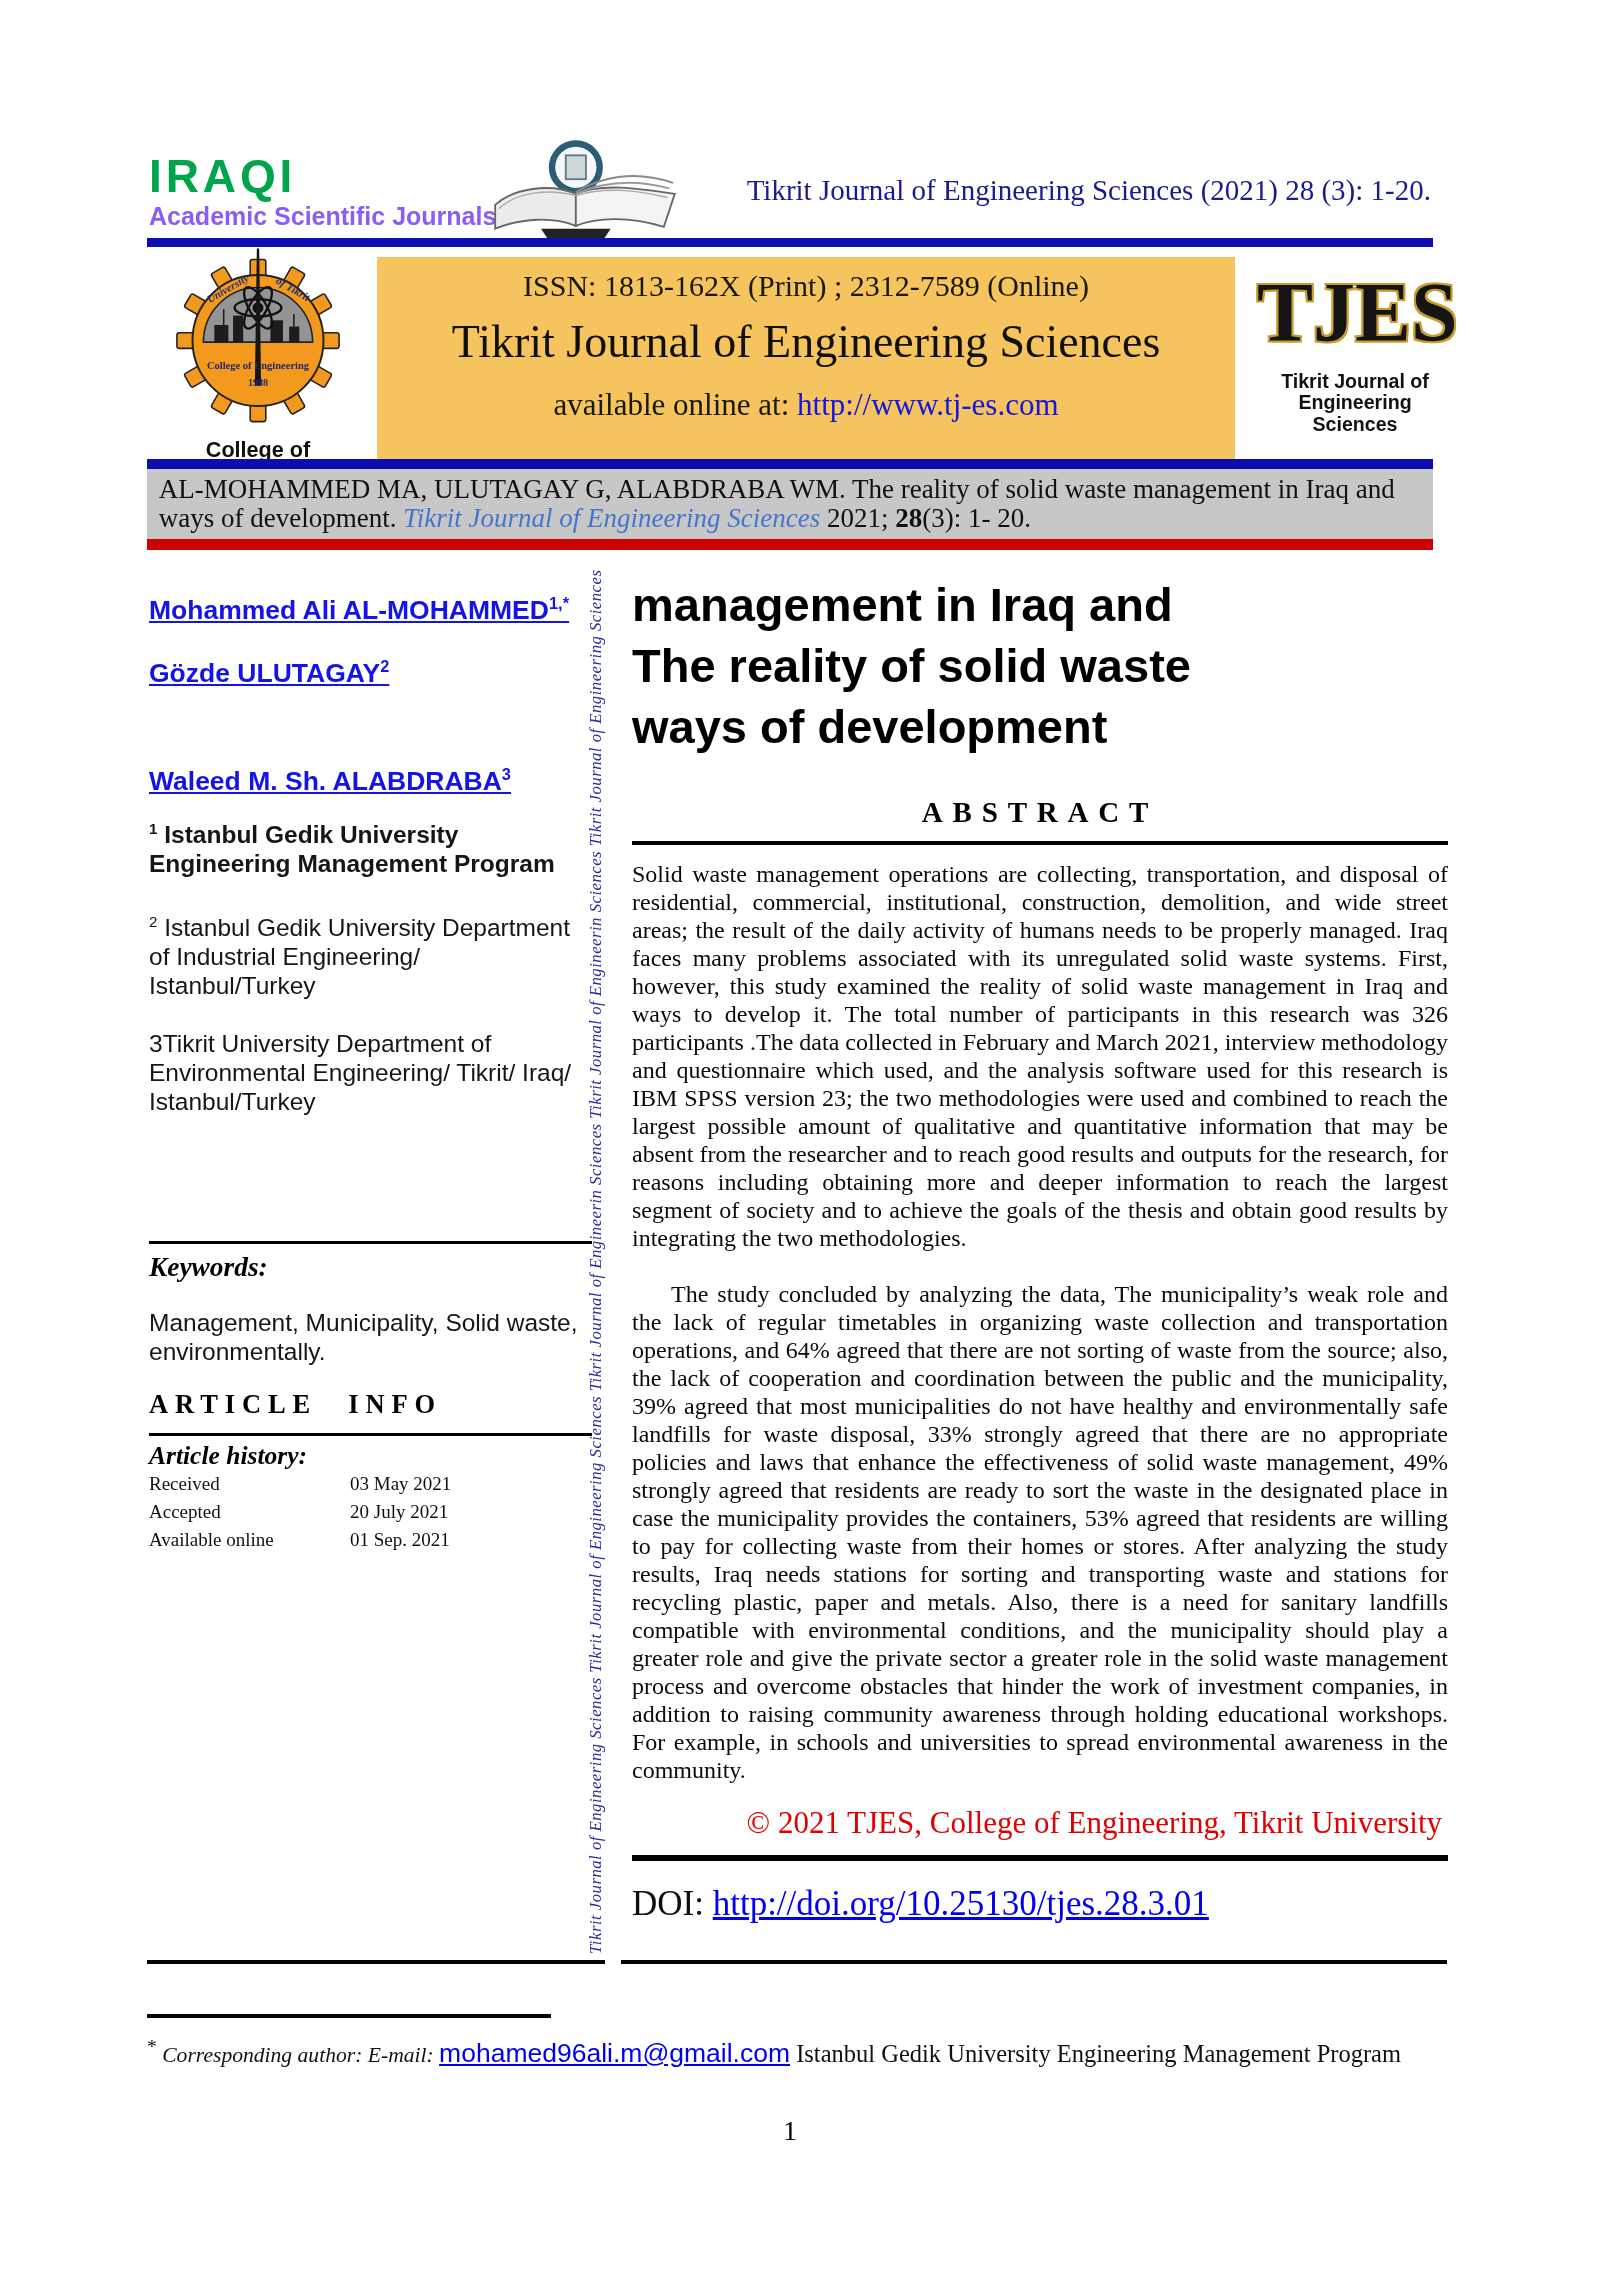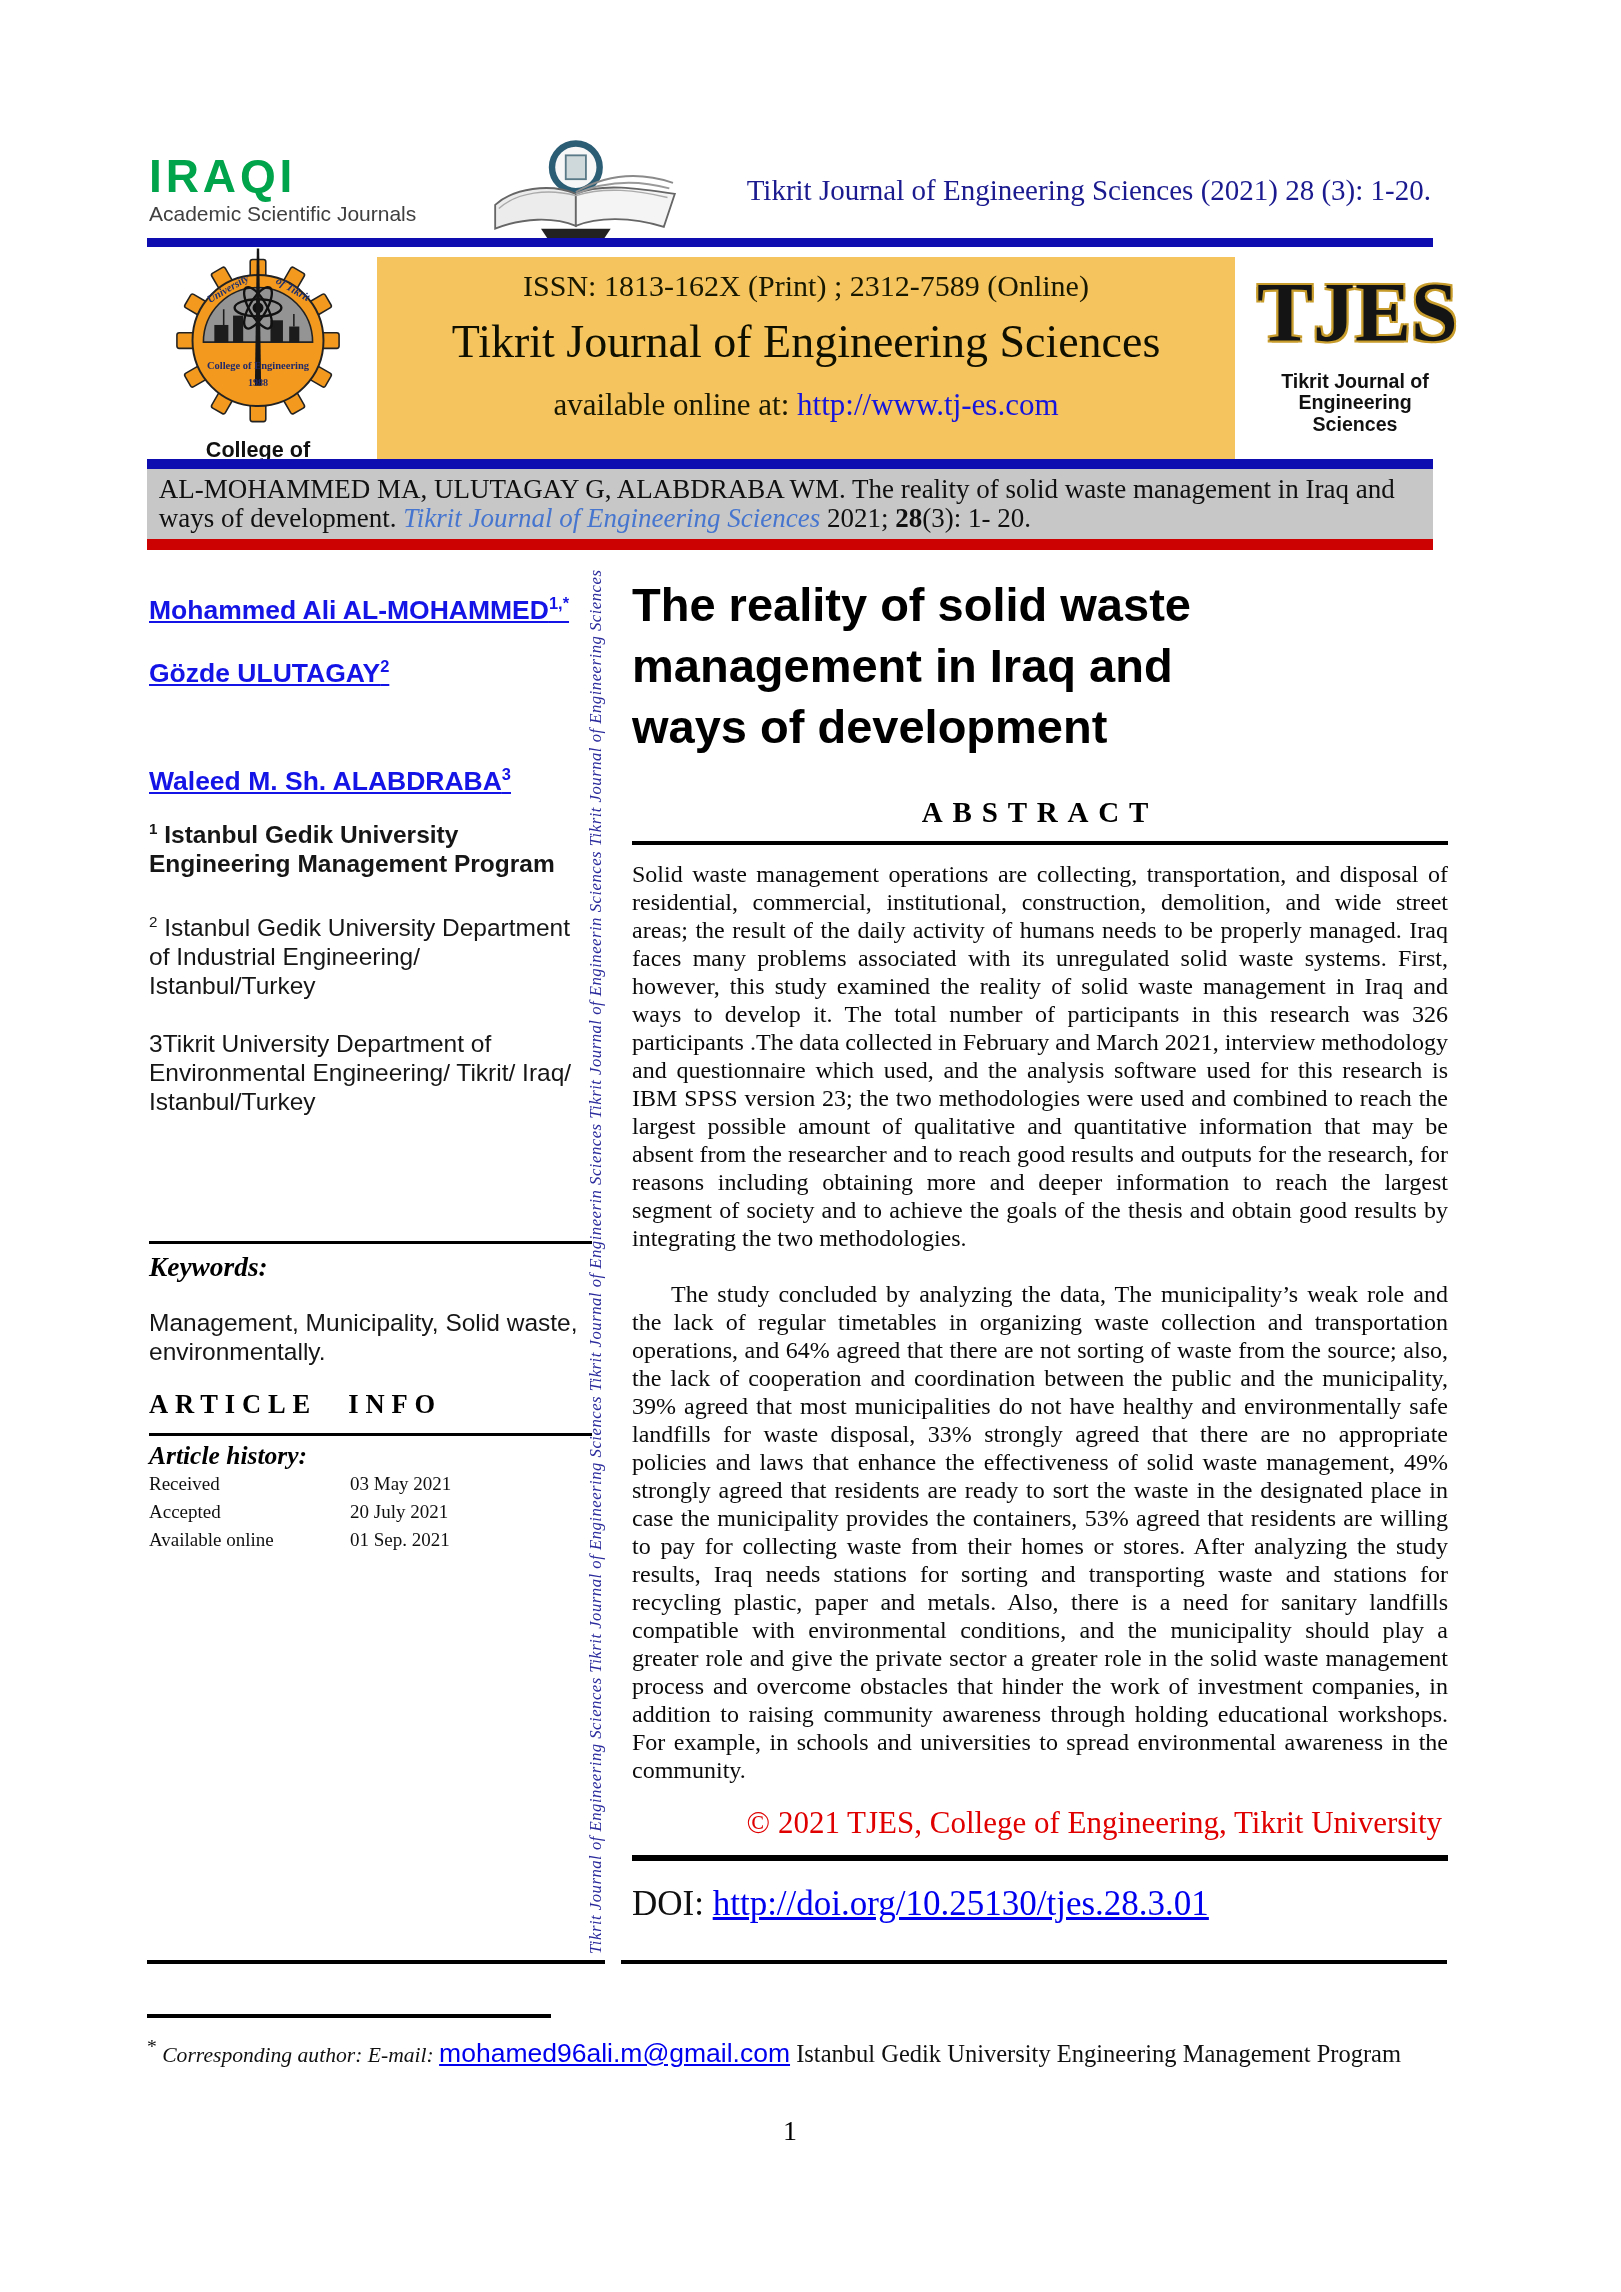--- a/index.html
+++ b/index.html
@@ -3,22 +3,22 @@
 <meta charset="utf-8">
 <style>
   html,body { margin:0; padding:0; background:#ffffff; }
   .page { position:relative; width:1621px; height:2163px; background:#ffffff; overflow:hidden;
           font-family:"Liberation Serif", serif; color:#111; }
 
   
   .hdr-iraqi { position:absolute; left:149px; top:153px; }
   .iraqi-word { font-family:"Liberation Sans", sans-serif; font-weight:800; font-size:46px;
                 color:#00A44A; letter-spacing:3.9px; line-height:1; }
-  .iraqi-sub  { font-family:"Liberation Sans", sans-serif; font-weight:400; font-size:21px;
-                color:#404040; margin-top:2.9px; }
+  .iraqi-sub  { font-family:"Liberation Sans", sans-serif; font-weight:700; font-size:25px;
+                color:#8b5cf6; margin-top:2.9px; }
   .hdr-book { position:absolute; left:482px; top:137px; width:206px; height:110px; }
   .hdr-cite { position:absolute; right:190px; top:174px; font-size:29px; color:#1B1B8F; }
 
   .rule-blue1 { position:absolute; left:147px; top:238px; width:1286px; height:8.8px; background:#0E0EB0; }
 
   
   .college { position:absolute; left:153px; top:247px; width:210px; text-align:center; }
   .college-label { font-family:"Liberation Sans", sans-serif; font-weight:800; font-size:21.6px;
                    color:#101010; margin-top:2px; }
   .banner-box { position:absolute; left:377px; top:257px; width:858px; height:202px;
@@ -230,22 +230,22 @@
       <span class="hl">Available online</span>
       <span>01 Sep. 2021</span>
     </div>
   </div>
 
   <div class="vstrip">
     <div class="vtext">Tikrit Journal of Engineering Sciences   Tikrit Journal of Engineering Sciences   Tikrit Journal of Engineerin Sciences   Tikrit Journal of Engineerin Sciences   Tikrit Journal of Engineering Sciences</div>
   </div>
 
   <div class="rightcol">
+    <div class="title-line">management in Iraq and</div>
     <div class="title-line">The reality of solid waste</div>
-    <div class="title-line">management in Iraq and</div>
     <div class="title-line">ways of development</div>
 
     <div class="abs-label">ABSTRACT</div>
     <div class="abs-rule"></div>
 
     <div class="abs-p">Solid waste management operations are collecting, transportation, and disposal of residential, commercial, institutional, construction, demolition, and wide street areas; the result of the daily activity of humans needs to be properly managed. Iraq faces many problems associated with its unregulated solid waste systems. First, however, this study examined the reality of solid waste management in Iraq and ways to develop it. The total number of participants in this research was 326 participants .The data collected in February and March 2021, interview methodology and questionnaire which used, and the analysis software used for this research is IBM SPSS version 23; the two methodologies were used and combined to reach the largest possible amount of qualitative and quantitative information that may be absent from the researcher and to reach good results and outputs for the research, for reasons including obtaining more and deeper information to reach the largest segment of society and to achieve the goals of the thesis and obtain good results by integrating the two methodologies.</div>
     <div class="abs-p p2">The study concluded by analyzing the data, The municipality’s weak role and the lack of regular timetables in organizing waste collection and transportation operations, and 64% agreed that there are not sorting of waste from the source; also, the lack of cooperation and coordination between the public and the municipality, 39% agreed that most municipalities do not have healthy and environmentally safe landfills for waste disposal, 33% strongly agreed that there are no appropriate policies and laws that enhance the effectiveness of solid waste management,  49% strongly agreed that residents are ready to sort the waste in the designated place in case the municipality provides the containers, 53% agreed that residents are willing to pay for collecting waste from their homes or stores.      After analyzing the study results, Iraq needs stations for sorting and transporting waste and stations for recycling plastic, paper and metals. Also, there is a need for sanitary landfills compatible with environmental conditions, and the municipality should play a greater role and give the private sector a greater role in the solid waste management process and overcome obstacles that hinder the work of investment companies, in addition to raising community awareness through holding educational workshops. For example, in schools and universities to spread environmental awareness in the community.</div>
 
     <div class="copyright">© 2021 TJES, College of Engineering, Tikrit University</div>
     <div class="doi-rule"></div>

